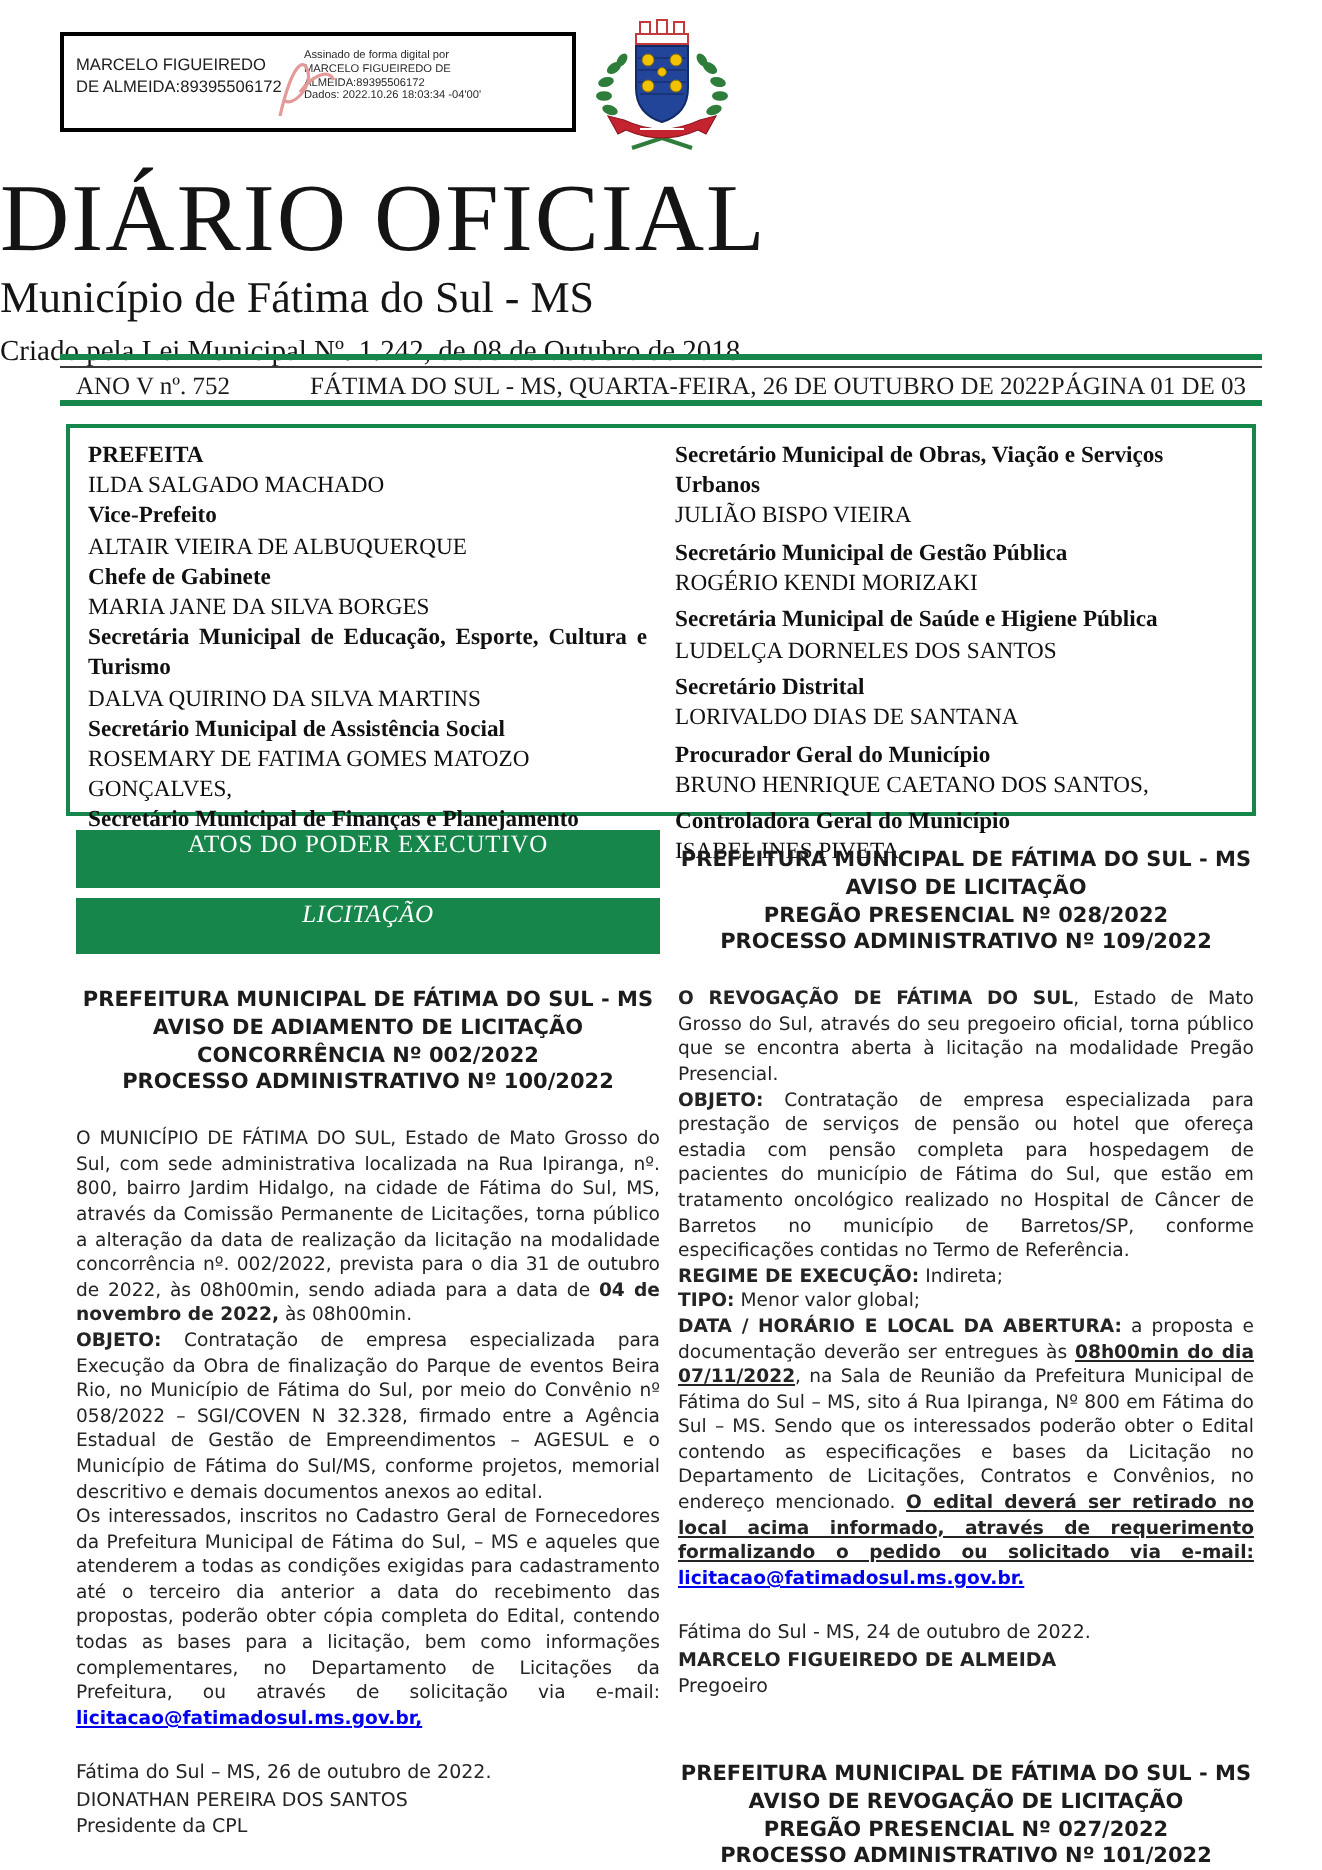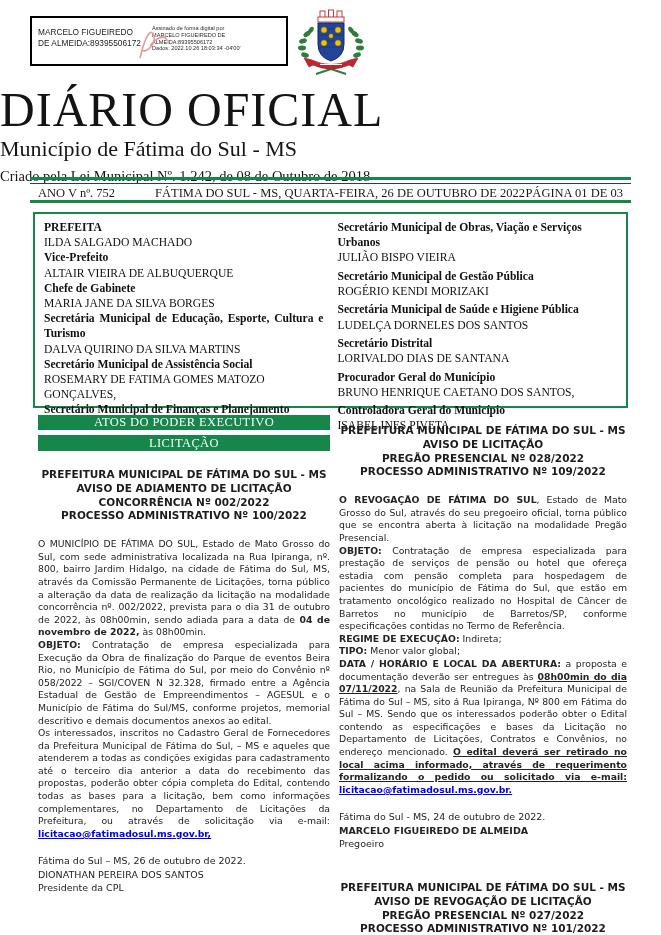--- a/index.html
+++ b/index.html
@@ -68,24 +68,24 @@
 
   
   .content { position: absolute; left: 38px; top: 415px; width: 589px; display: flex; gap: 9px; }
   .col-left { width: 292px; }
   .col-right { width: 288px; }
 
   .banner {
     background: #17864B; color: #fff;
     font-family: "Liberation Serif", serif;
     font-size: 12.5px; text-align: center;
-    height: 15px; line-height: 14px; letter-spacing: 0.4px;
+    height: 29px; line-height: 14px; letter-spacing: 0.4px;
     margin-bottom: 5px; overflow: hidden;
   }
-  .banner-2 { margin-bottom: 17px; height: 16px; line-height: 16px; }
+  .banner-2 { margin-bottom: 17px; height: 28px; line-height: 16px; font-style: italic; }
 
   .notice-heading {
     font-family: "DejaVu Sans", sans-serif;
     font-weight: bold; font-size: 10.5px; line-height: 13.8px;
     text-align: center; color: #1c1c1c;
     margin-bottom: 15px;
   }
   .notice-body p {
     font-family: "DejaVu Sans", sans-serif;
     font-size: 9.3px; line-height: 12.6px;

